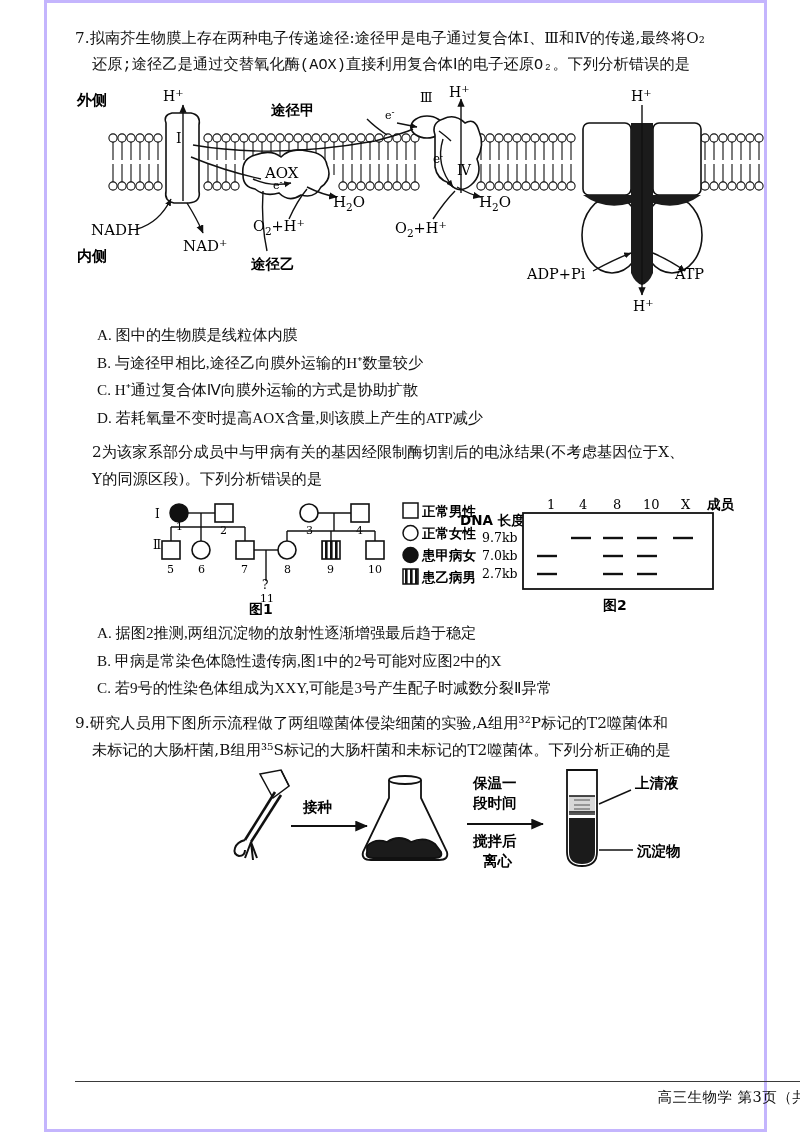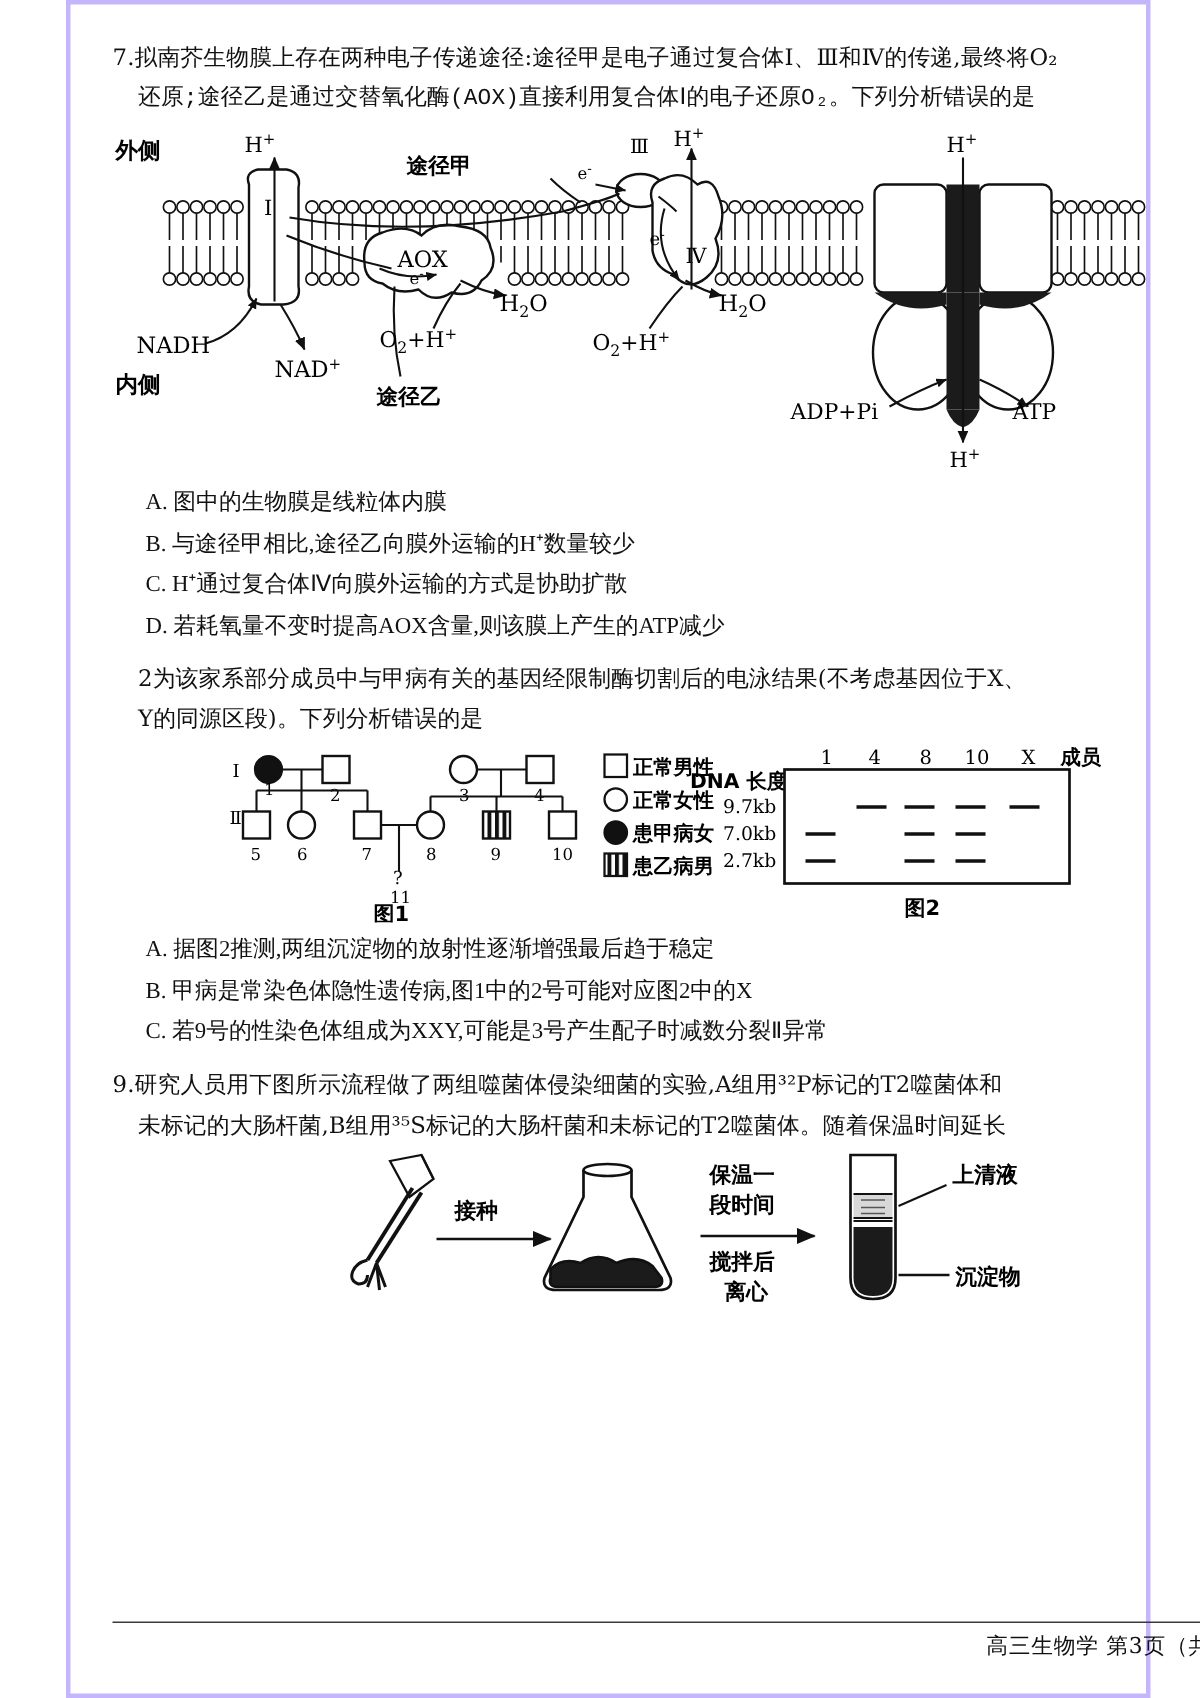--- a/index.html
+++ b/index.html
@@ -452,21 +452,21 @@
       <div class="opt">C. 若9号的性染色体组成为XXY,可能是3号产生配子时减数分裂Ⅱ异常</div>
     </div>
   </div>
 
   <div class="q" style="margin-top:8px;">
     <div class="q-stem">
       <div>
         <span>9.</span><span>研究人员用下图所示流程做了两组噬菌体侵染细菌的实验,A组用³²P标记的T2噬菌体和</span>
       </div>
       <div style="padding-left:17px;">
-        <span>未标记的大肠杆菌,B组用³⁵S标记的大肠杆菌和未标记的T2噬菌体。随着保温时间延长</span>
+        <span>未标记的大肠杆菌,B组用³⁵S标记的大肠杆菌和未标记的T2噬菌体。下列分析正确的是</span>
       </div>
     </div>
 
     <div class="fig" id="fig9">
       <svg width="744" height="108" viewBox="0 0 744 108" xmlns="http://www.w3.org/2000/svg">
         <defs>
           <marker id="ah9" markerWidth="8" markerHeight="8" refX="6.5" refY="3" orient="auto">
             <path d="M0,0 L7,3 L0,6 z" fill="#111"></path>
           </marker>
         </defs>

